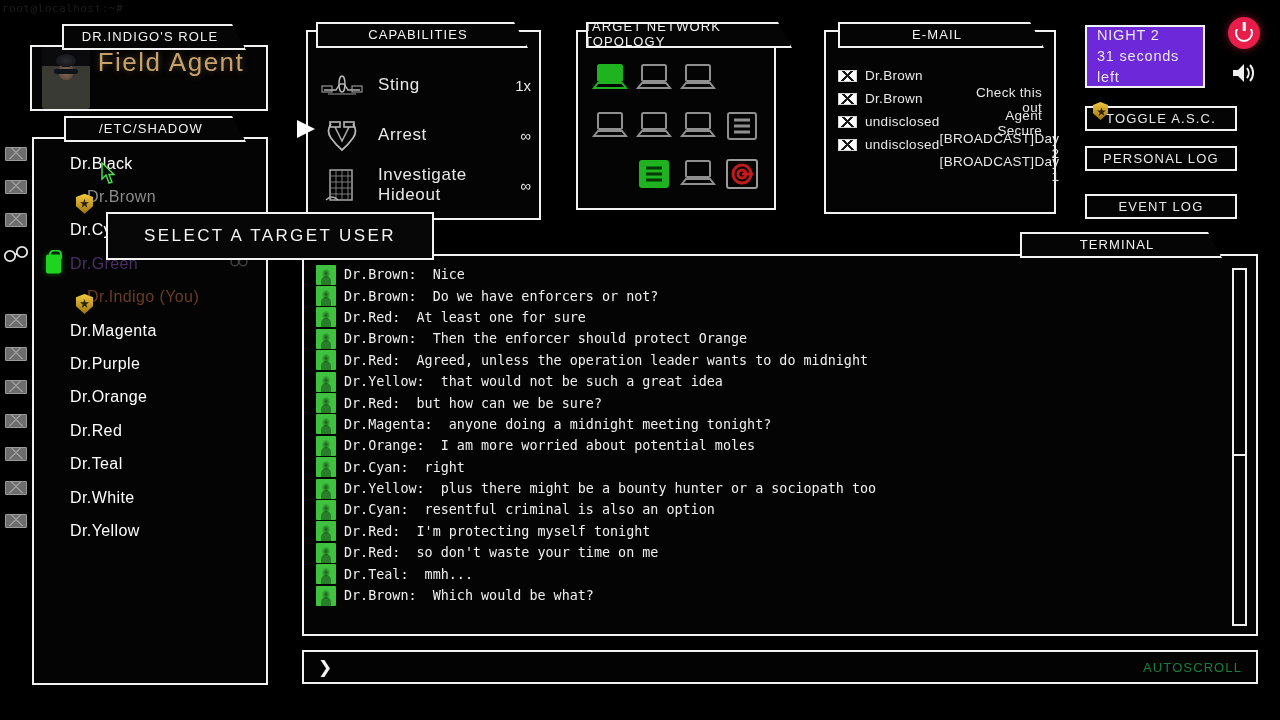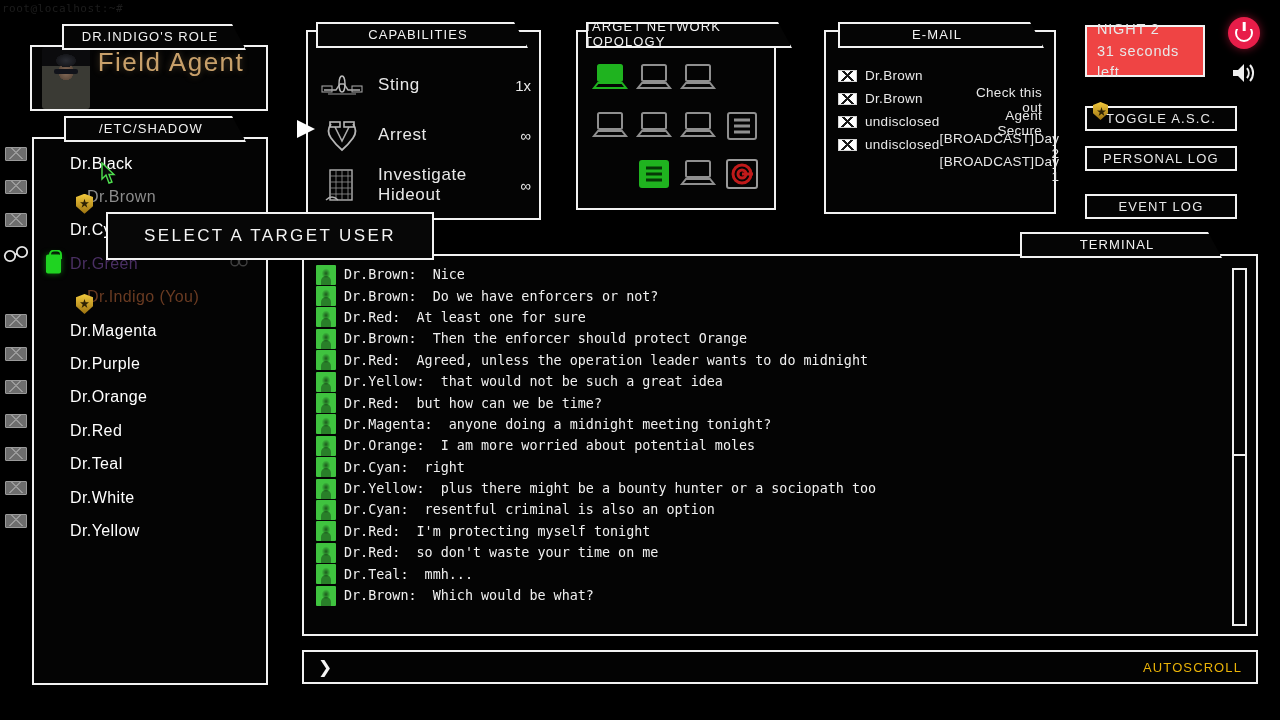--- a/index.html
+++ b/index.html
@@ -143,22 +143,22 @@
   .mail-env::after {
     content: ""; position: absolute; inset: 0;
     background: linear-gradient(135deg, transparent 44%, #1a1a1a 44%, #1a1a1a 53%, transparent 53%),
                 linear-gradient(225deg, transparent 44%, #1a1a1a 44%, #1a1a1a 53%, transparent 53%);
   }
   .mail-from { width: 96px; letter-spacing: .3px; }
   .mail-subj { flex: 1; text-align: right; letter-spacing: .3px; margin-top: 48px; }
 
   
   #night-box {
-    position: absolute; left: 1085px; top: 25px; width: 120px; height: 52px;
-    border: 2px solid #f2f2f2; background: #ef4444;
+    position: absolute; left: 1085px; top: 25px; width: 120px; height: 63px;
+    border: 2px solid #f2f2f2; background: #6d28d9;
     display: flex; flex-direction: column; justify-content: center; padding-left: 10px;
   }
   #night-box div { font-size: 14.5px; letter-spacing: .8px; line-height: 1.45; }
   #power-btn {
     position: absolute; left: 1228px; top: 17px; width: 32px; height: 32px;
     border-radius: 50%; background: #e81d49; box-shadow: 0 0 10px rgba(232,29,73,.55);
   }
   #power-btn::before {
     content: ""; position: absolute; left: 50%; top: 7px; transform: translateX(-50%);
     width: 14px; height: 14px; border: 2.6px solid #fff; border-radius: 50%;
@@ -508,21 +508,21 @@
         <div class="line">
           <span class="avatar"></span>
           <span class="msg">Dr.Red:  Agreed, unless the operation leader wants to do midnight</span>
         </div>
         <div class="line">
           <span class="avatar"></span>
           <span class="msg">Dr.Yellow:  that would not be such a great idea</span>
         </div>
         <div class="line">
           <span class="avatar"></span>
-          <span class="msg">Dr.Red:  but how can we be time?</span>
+          <span class="msg">Dr.Red:  but how can we be sure?</span>
         </div>
         <div class="line">
           <span class="avatar"></span>
           <span class="msg">Dr.Magenta:  anyone doing a midnight meeting tonight?</span>
         </div>
         <div class="line">
           <span class="avatar"></span>
           <span class="msg">Dr.Orange:  I am more worried about potential moles</span>
         </div>
         <div class="line">
@@ -557,16 +557,16 @@
     <div id="term-scroll">
       <div id="term-thumb"></div>
     </div>
   </div>
   <div class="panel-head" id="term-head">
     <span>TERMINAL</span>
   </div>
 
   <div id="term-input">
     <span id="prompt-chevron">❯</span>
-    <span id="autoscroll" style="color: #eab308;">AUTOSCROLL</span>
+    <span id="autoscroll" style="color: #15803d;">AUTOSCROLL</span>
   </div>
 
 </div>
 
 </body></html>

